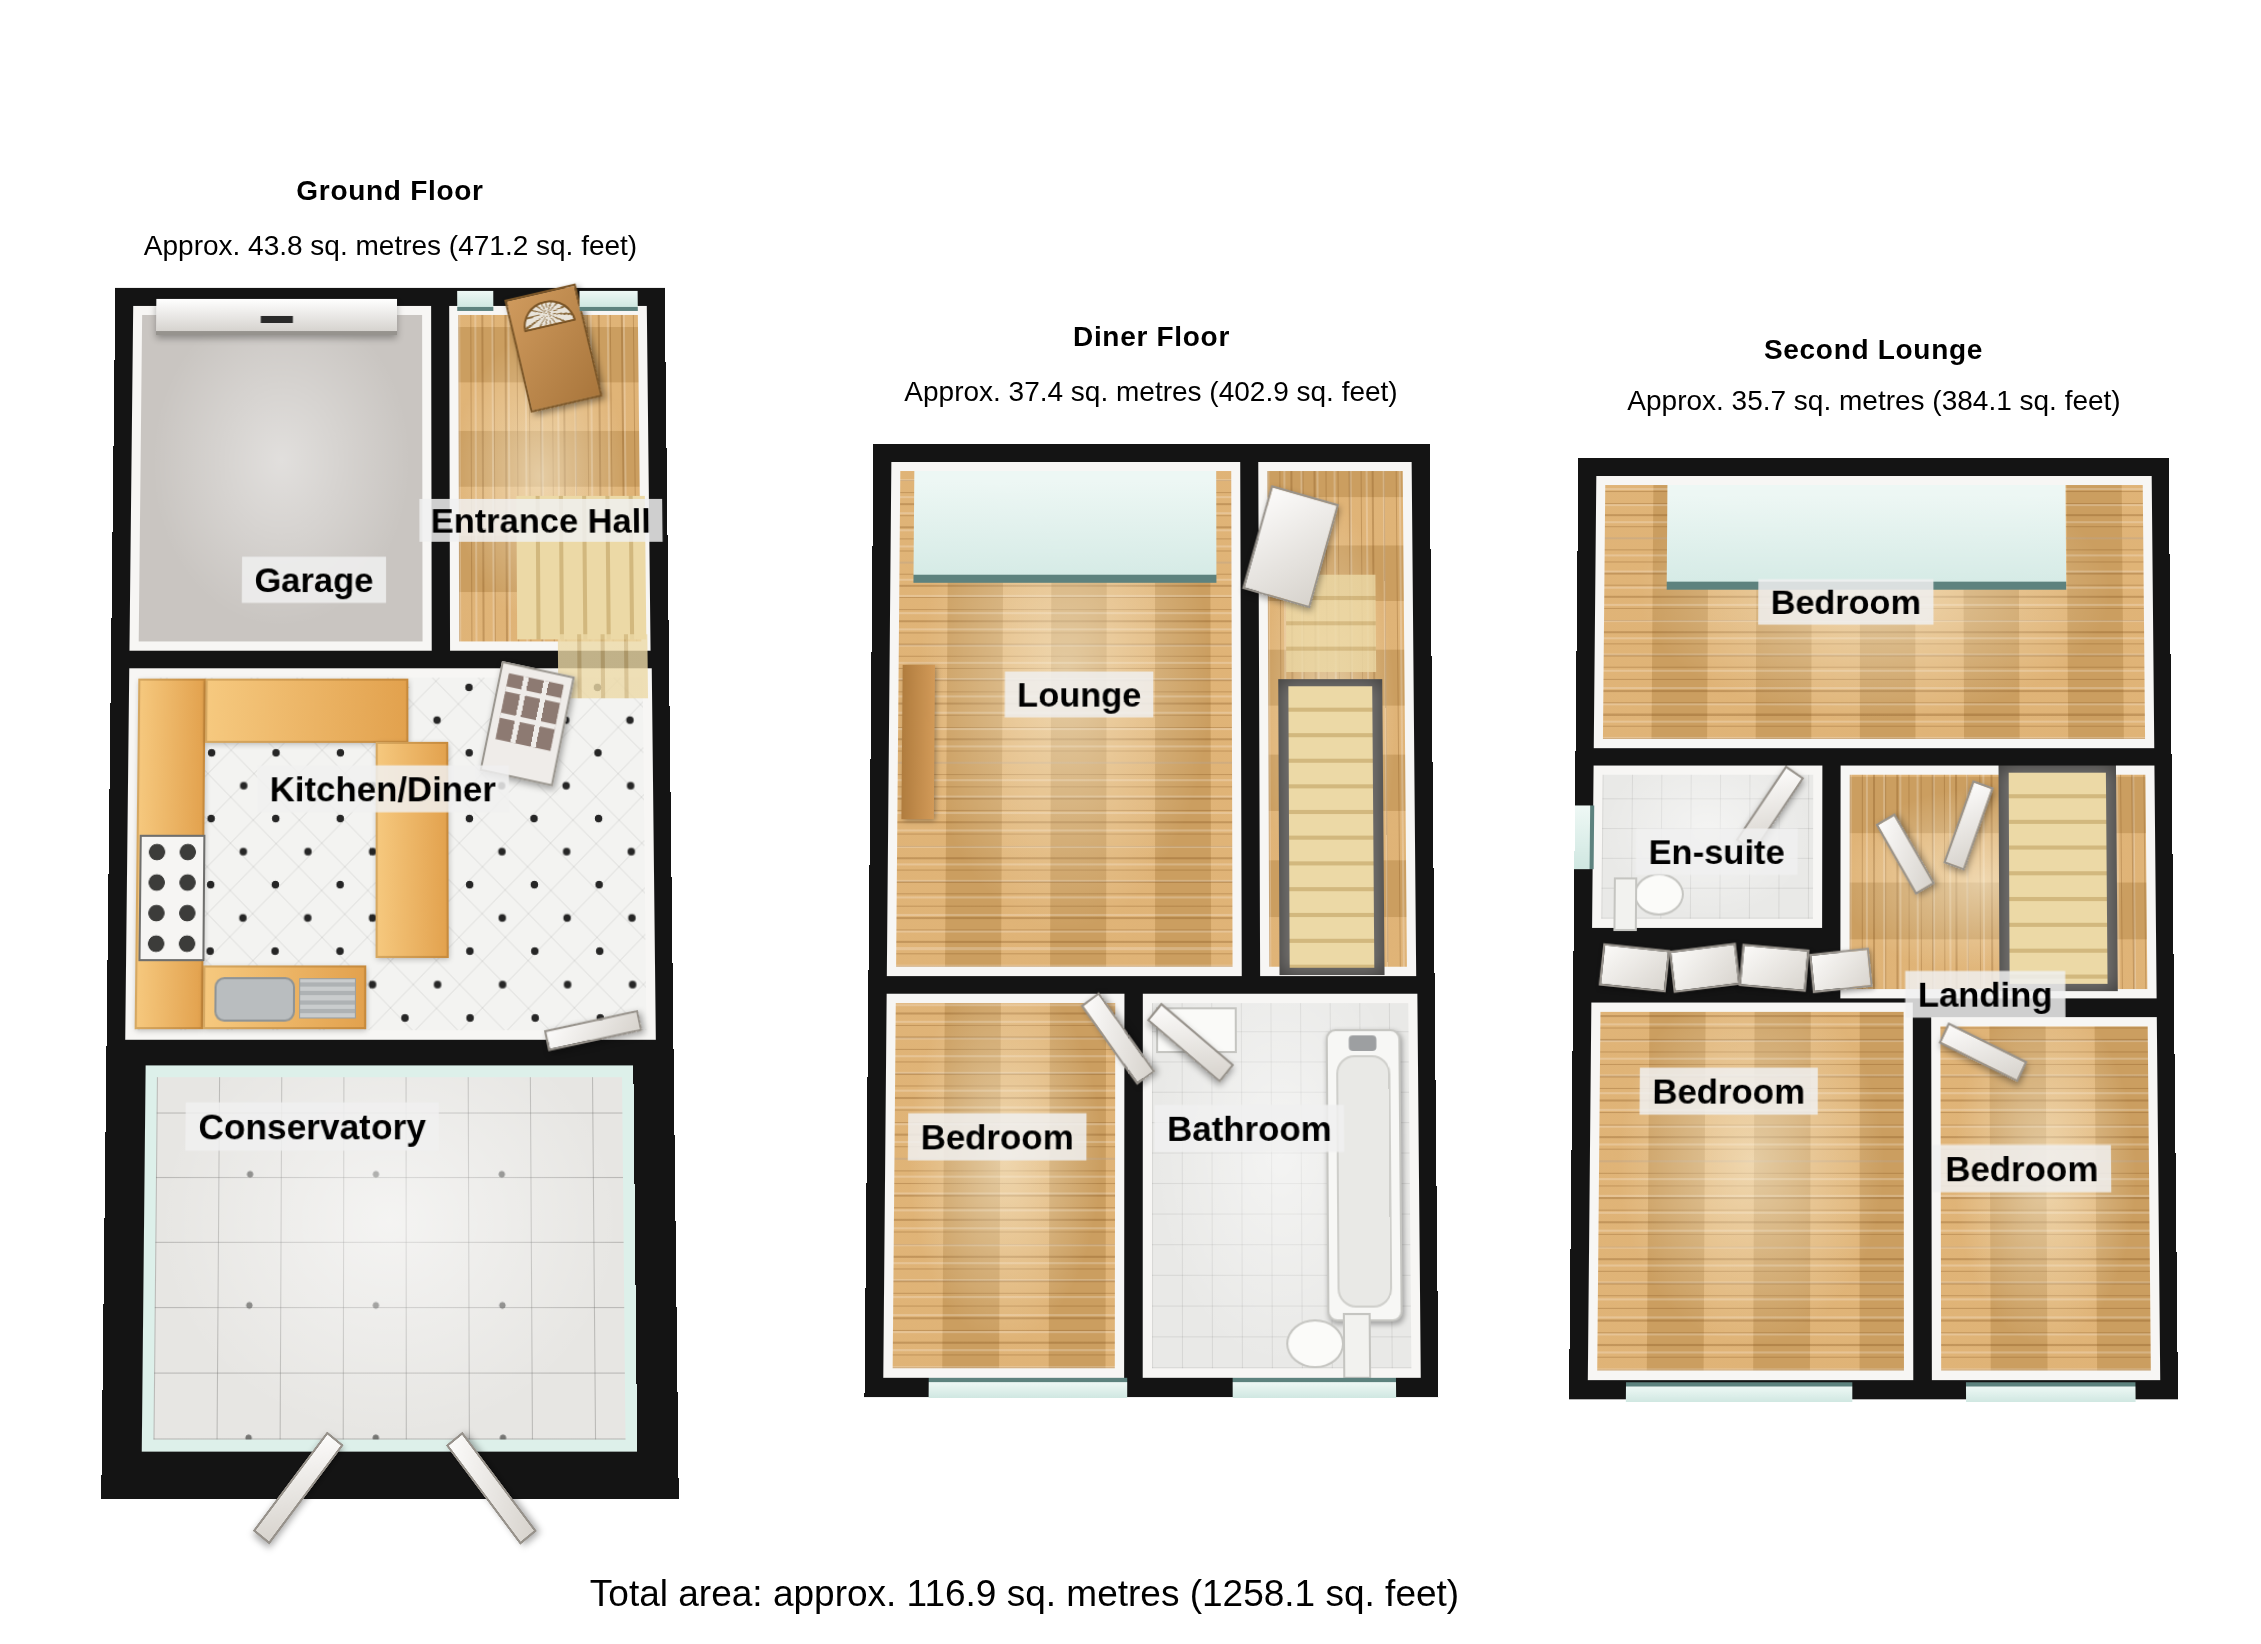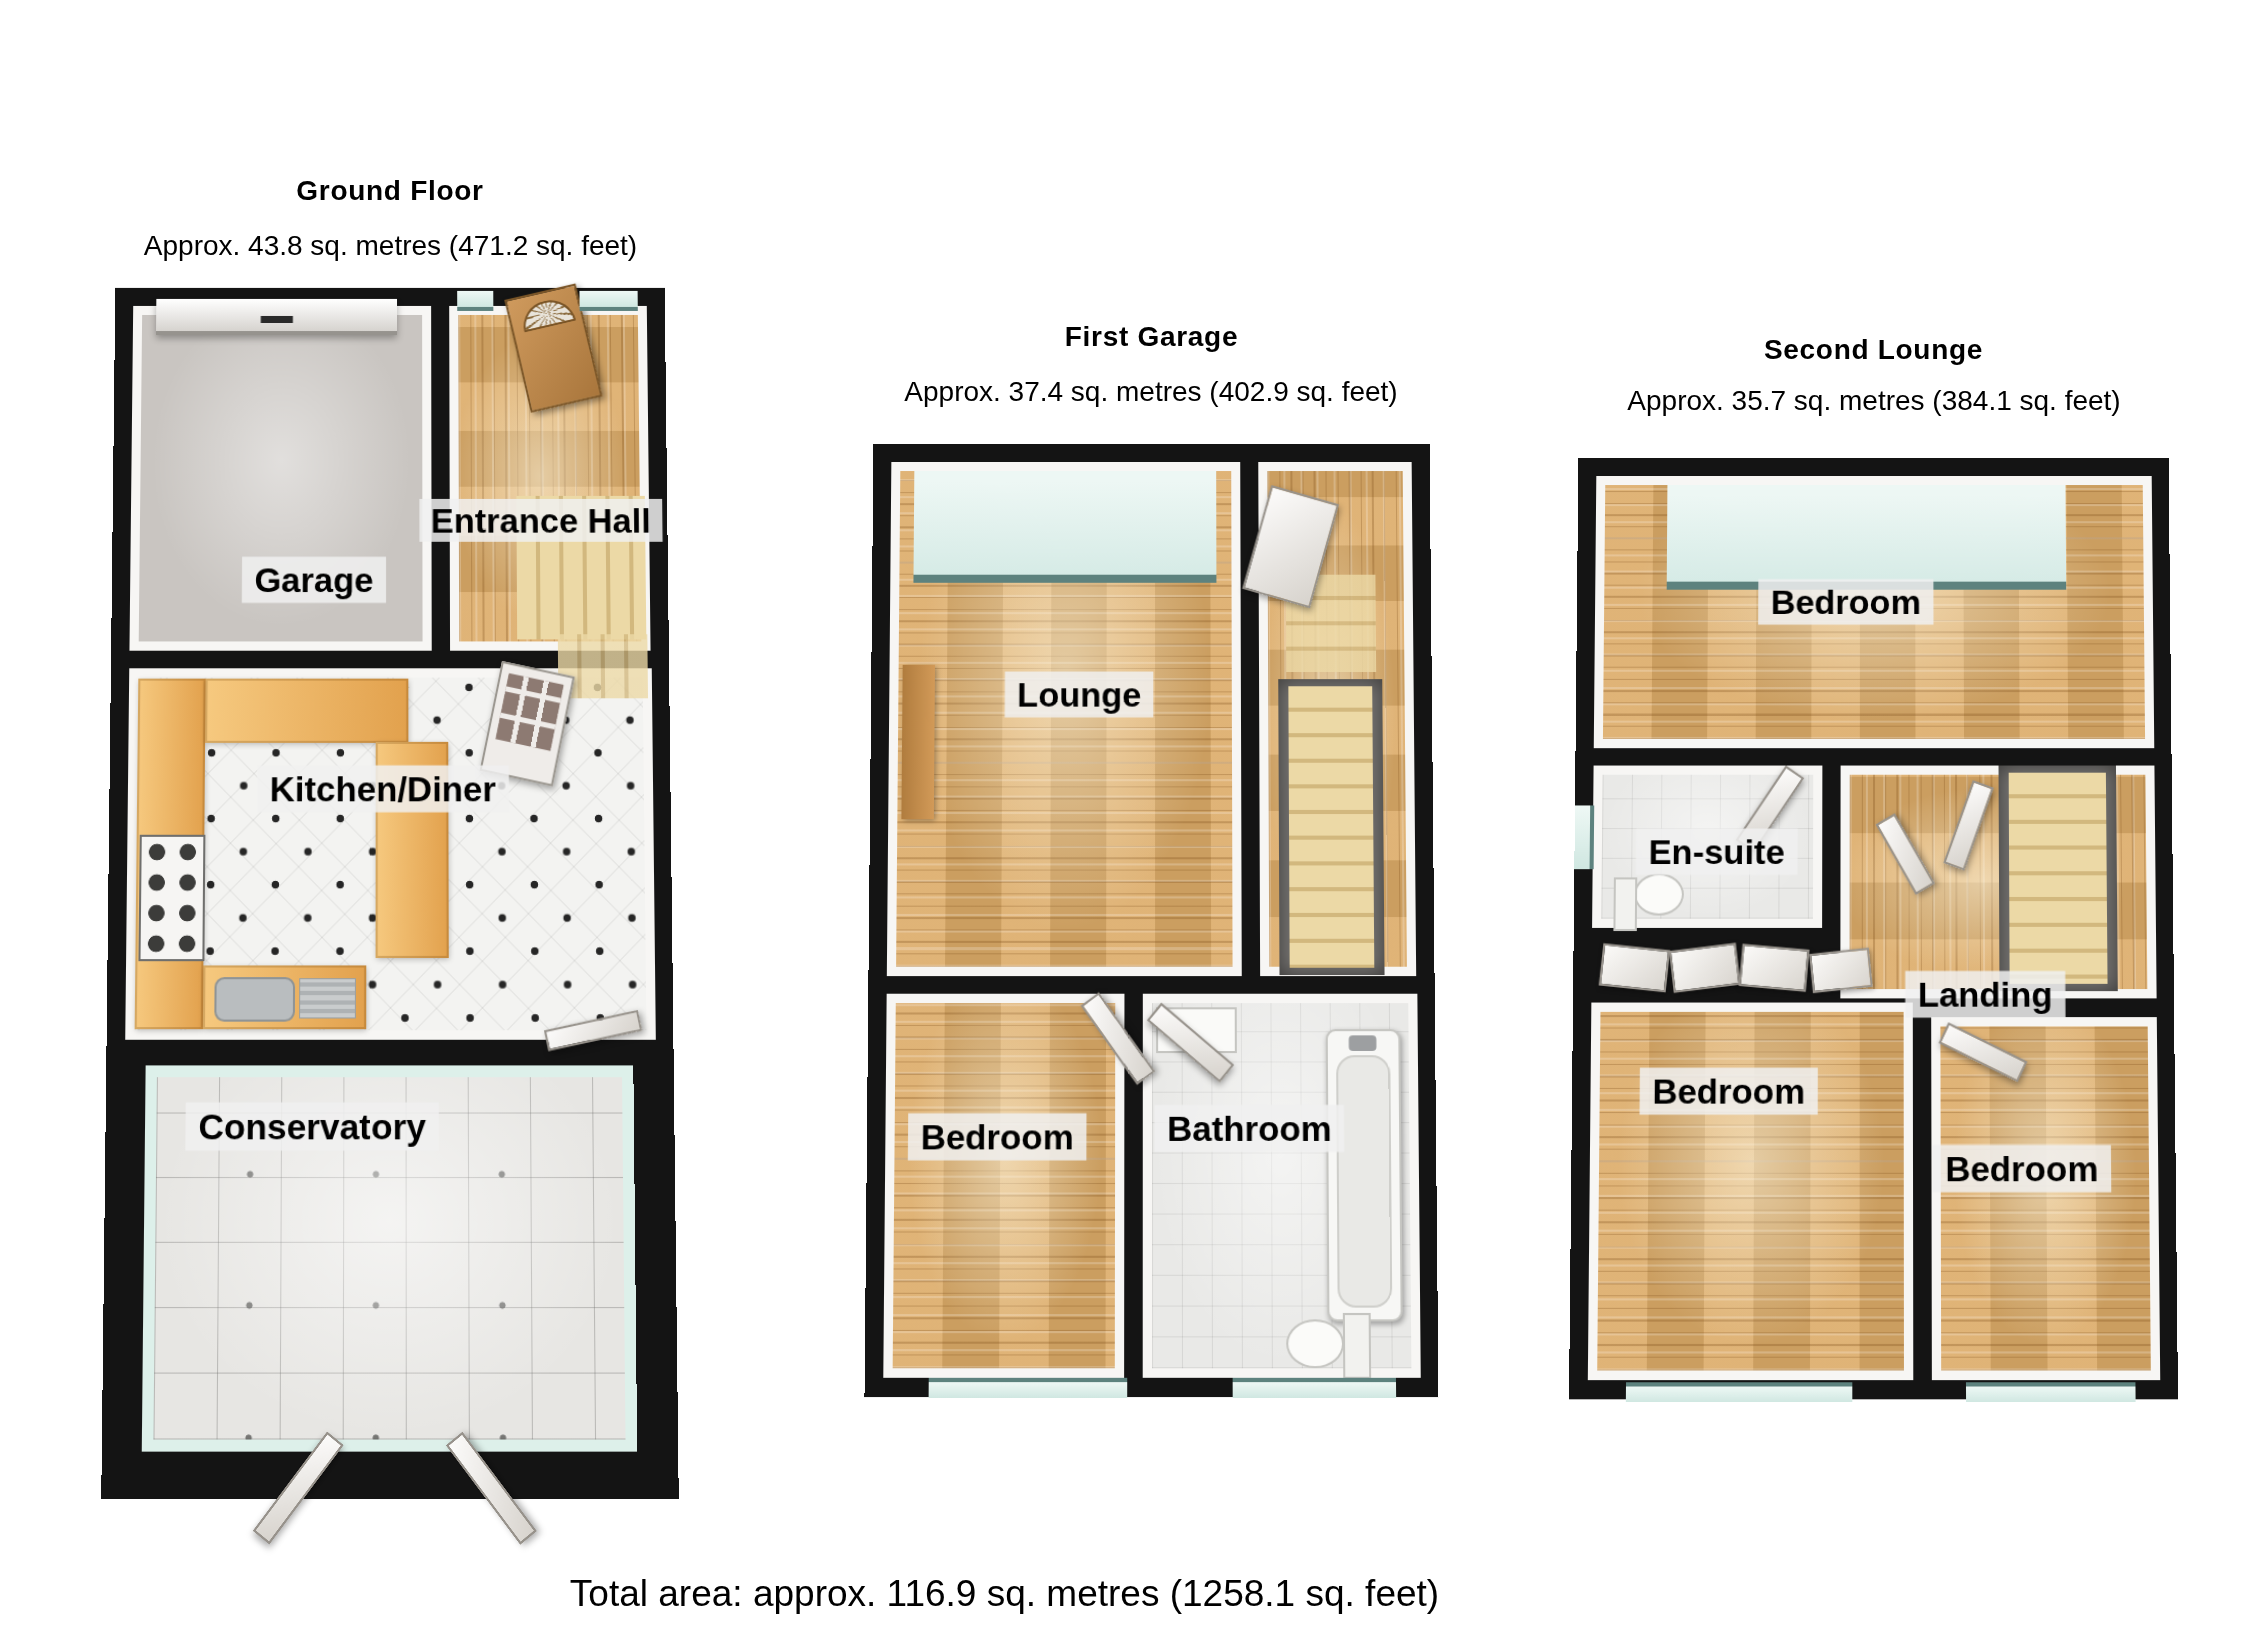--- a/index.html
+++ b/index.html
@@ -3,21 +3,21 @@
 <meta charset="utf-8">
 <style>
   html,body{margin:0;padding:0;background:#ffffff;}
   body{width:2261px;height:1645px;position:relative;overflow:hidden;
        font-family:"Liberation Sans", sans-serif;color:#000;}
   .canvas{position:absolute;inset:0;background:#fff;}
 
   
   .floor-title{position:absolute;text-align:center;font-size:28px;font-weight:700;letter-spacing:0.7px;}
   .floor-subtitle{position:absolute;text-align:center;font-size:28px;font-weight:400;}
-  .total-area{position:absolute;left:0;width:2009px;top:1573px;text-align:center;font-size:37px;font-weight:400;}
+  .total-area{position:absolute;left:0;width:2009px;top:1573px;text-align:center;font-size:37px;font-weight:400;padding-left:20px;}
   .room-label{position:absolute;transform:translate(-50%,-50%);background:var(--label_bg);
       font-weight:700;font-size:34px;line-height:1.08;padding:4.1px 12.3px;white-space:nowrap;
       text-align:center;z-index:40;}
   .room-label.wrap{white-space:normal;width:226px;padding:2.7px 6.9px;}
 
   
   .plan{position:absolute;background:var(--wall);transform-origin:50% -55px;}
   .plan.g{transform:perspective(2056px) rotateX(5deg);}
   .plan.f{transform:perspective(2056px) rotateX(4deg);}
   .room{position:absolute;border:9px solid #f7f6f4;box-sizing:border-box;}
@@ -147,21 +147,21 @@
       <div class="door" style="left:325px;top:1096px;width:16.4px;height:110px;transform:rotate(-38deg);transform-origin:top center;"></div>
 
       <div class="room-label" style="left:199px;top:288px;">Garage</div>
       <div class="room-label wrap" style="left:423px;top:230px;">Entrance Hall</div>
       <div class="room-label" style="left:267px;top:490px;">Kitchen/Diner</div>
       <div class="room-label" style="left:199px;top:809px;">Conservatory</div>
     </div>
   </div>
 
   <div>
-    <div class="floor-title" style="left:874px;width:555px;top:321px;">First Garage</div>
+    <div class="floor-title" style="left:874px;width:555px;top:321px;">Diner Floor</div>
     <div class="floor-subtitle" style="left:846px;width:610px;top:376px;">Approx. 37.4 sq. metres (402.9 sq. feet)</div>
 
     <div class="plan f" style="left:874px;top:444px;width:555px;height:922px;">
 
       <div class="room wood-h" style="left:18px;top:18px;width:348px;height:504px;">
         <div class="glasswall" style="left:13.7px;top:0;width:301px;height:103px;"></div>
         <div class="sideboard" style="left:4.1px;top:192px;width:31.5px;height:151px;"></div>
       </div>
 
       <div class="room wood-v" style="left:384px;top:18px;width:153px;height:504px;"></div>

